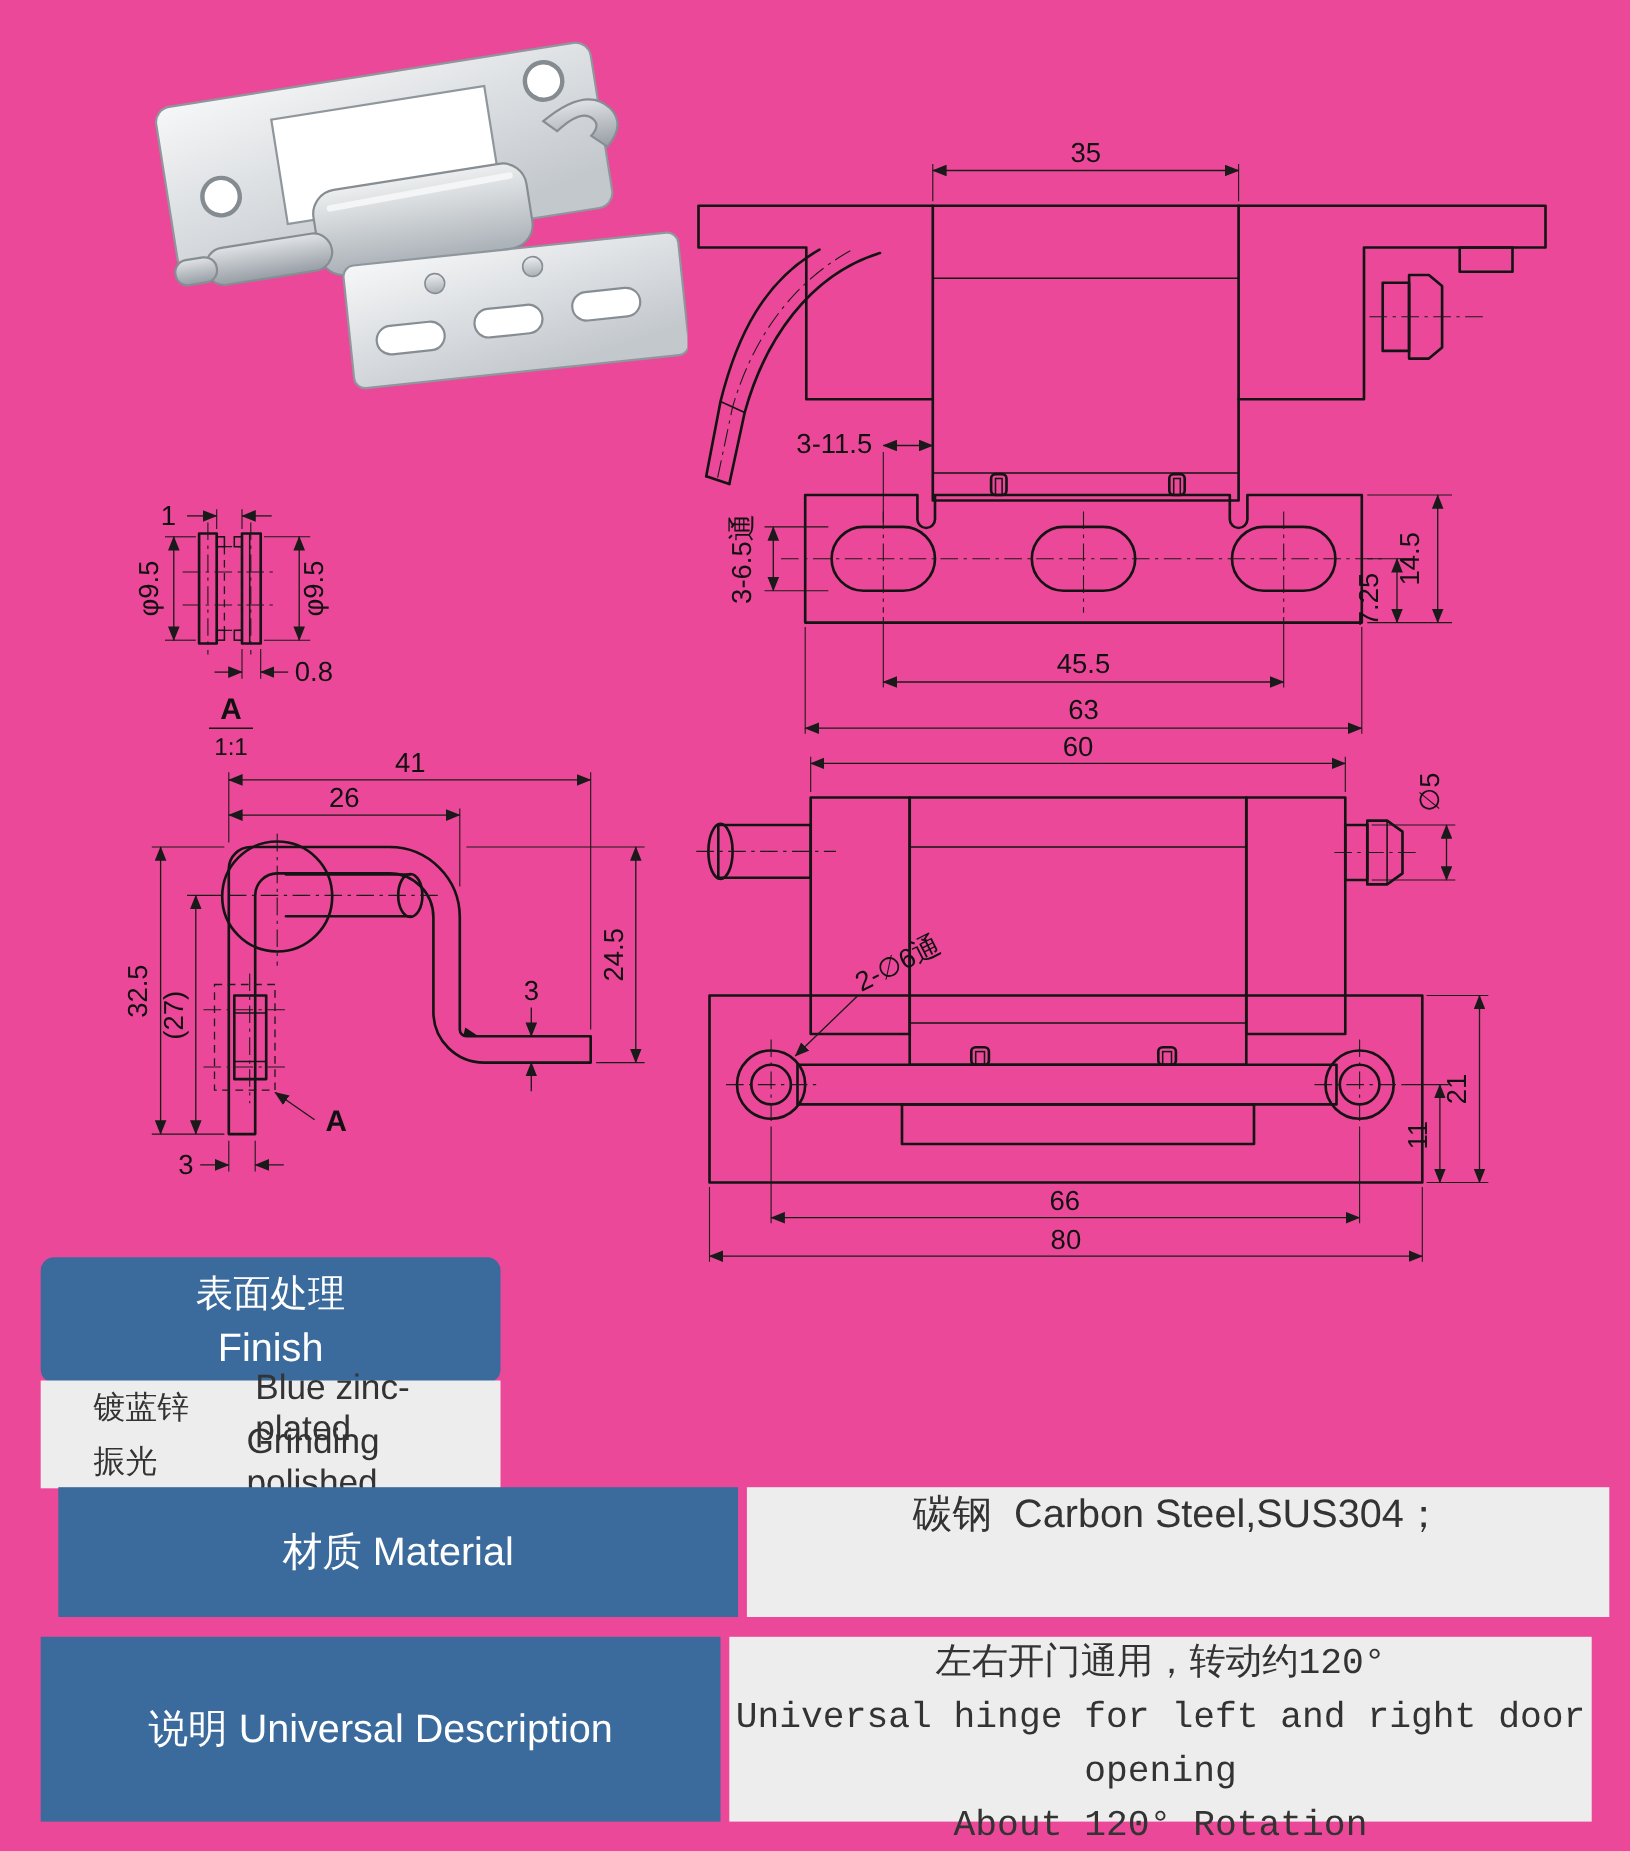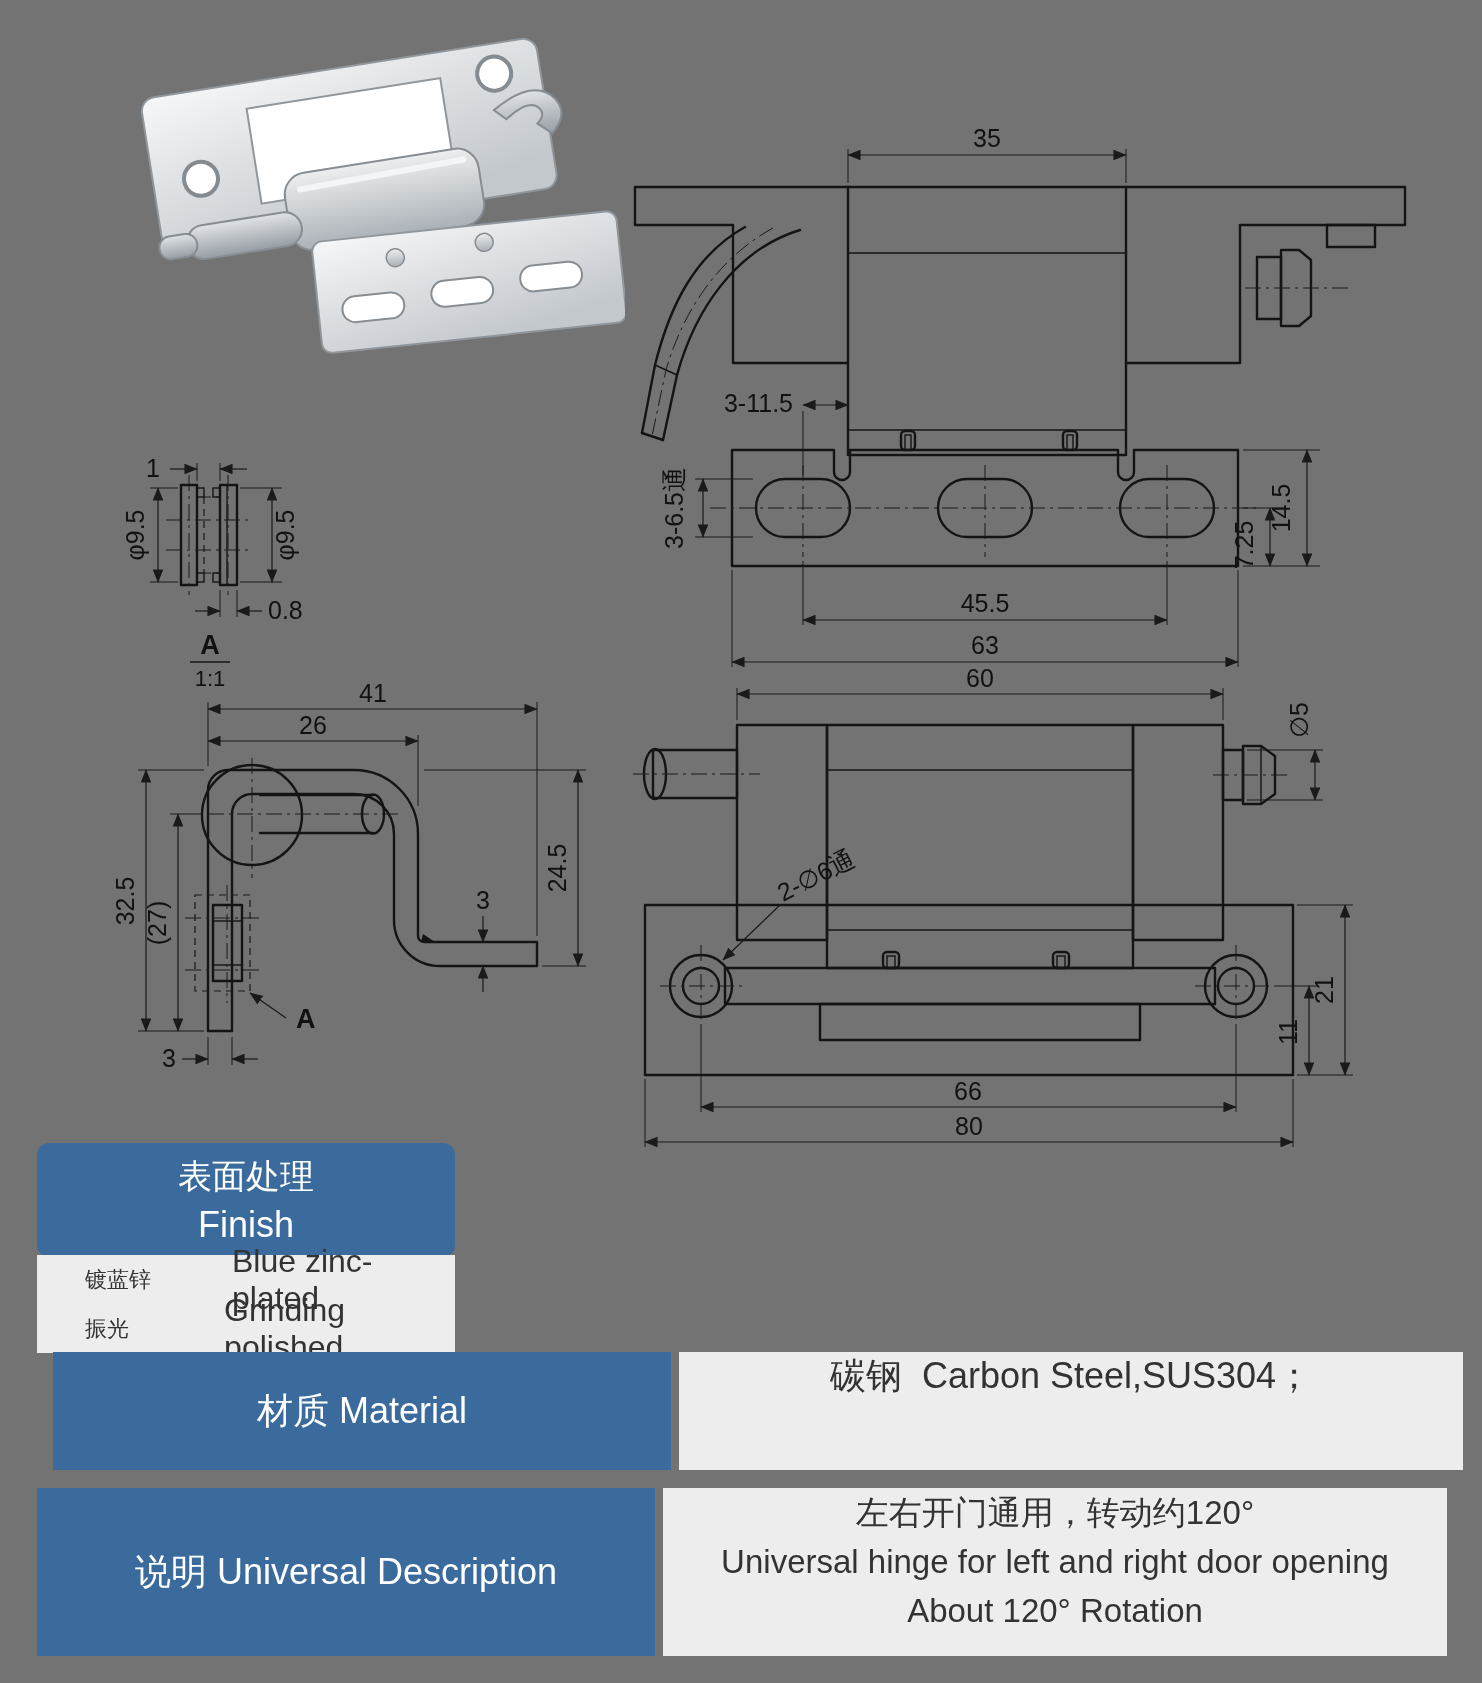--- a/index.html
+++ b/index.html
@@ -1,41 +1,41 @@
 <!DOCTYPE html>
 <html><head>
 <meta charset="utf-8">
 <style>
   html,body{margin:0;padding:0;background:#fff;}
   body{font-family:"Liberation Sans","DejaVu Sans",sans-serif;color:#222;}
-  .page{position:relative;width:1482px;height:1683px;background:#737373;overflow:hidden;}
+  .page{position:relative;width:1482px;height:1683px;background:#ec4899;overflow:hidden;}
   .abs{position:absolute;}
   
   .obj{fill:none;stroke:#141414;stroke-width:2.4;stroke-linejoin:round;stroke-linecap:round;}
   .thin{fill:none;stroke:#141414;stroke-width:1.4;}
   .dim{fill:none;stroke:#1a1a1a;stroke-width:1.2;}
   .ext{fill:none;stroke:#1a1a1a;stroke-width:1;}
   .cl{fill:none;stroke:#1a1a1a;stroke-width:1;stroke-dasharray:16 5 3 5;}
   .hid{fill:none;stroke:#1a1a1a;stroke-width:1.2;stroke-dasharray:7 5;}
   .dtxt{font-family:"Liberation Sans","DejaVu Sans",sans-serif;font-size:25px;fill:#111;}
   .dtxt-s{font-family:"Liberation Sans","DejaVu Sans",sans-serif;font-size:22px;fill:#111;}
   .dlabel{font-family:"Liberation Sans","DejaVu Sans",sans-serif;font-size:27px;font-weight:bold;fill:#111;}
   
   .finish-header{background:#3a6b9c;border-radius:12px;color:#fff;display:flex;flex-direction:column;justify-content:center;align-items:center;}
   .finish-title-zh{font-size:34px;line-height:50px;}
   .finish-title-en{font-size:36px;line-height:48px;}
   .finish-body{background:#ededed;display:flex;flex-direction:column;justify-content:center;}
   .finish-row{display:flex;align-items:center;height:49px;}
-  .finish-row .zh{width:150px;padding-left:48px;font-size:22px;color:#333;}
+  .finish-row .zh{width:150px;padding-left:48px;font-size:29px;color:#333;}
   .finish-row .en{font-size:32px;color:#333;}
   .spec-row{display:flex;}
   .spec-label{width:618px;background:#3a6b9c;color:#fff;display:flex;align-items:center;justify-content:center;font-size:36px;}
   .spec-value{margin-left:8px;width:784px;background:#ededed;color:#333;display:flex;flex-direction:column;align-items:center;justify-content:flex-start;}
   .spec-value .one-line{font-size:36px;white-space:pre-wrap;}
-  .desc-line{font-size:33px;line-height:49px;text-align:center;color:#333;}
+  .desc-line{font-size:33px;line-height:49px;text-align:center;color:#333;font-family:Liberation Mono, monospace;}
 </style>
 </head>
 <body>
 
 <div class="page">
 
   <svg width="0" height="0" style="position:absolute">
     <defs>
       <marker id="ar" viewBox="0 0 10 8" refX="9.5" refY="4" markerWidth="11" markerHeight="9" orient="auto-start-reverse">
         <path d="M0,0 L10,4 L0,8 Z" fill="#1a1a1a"></path>

